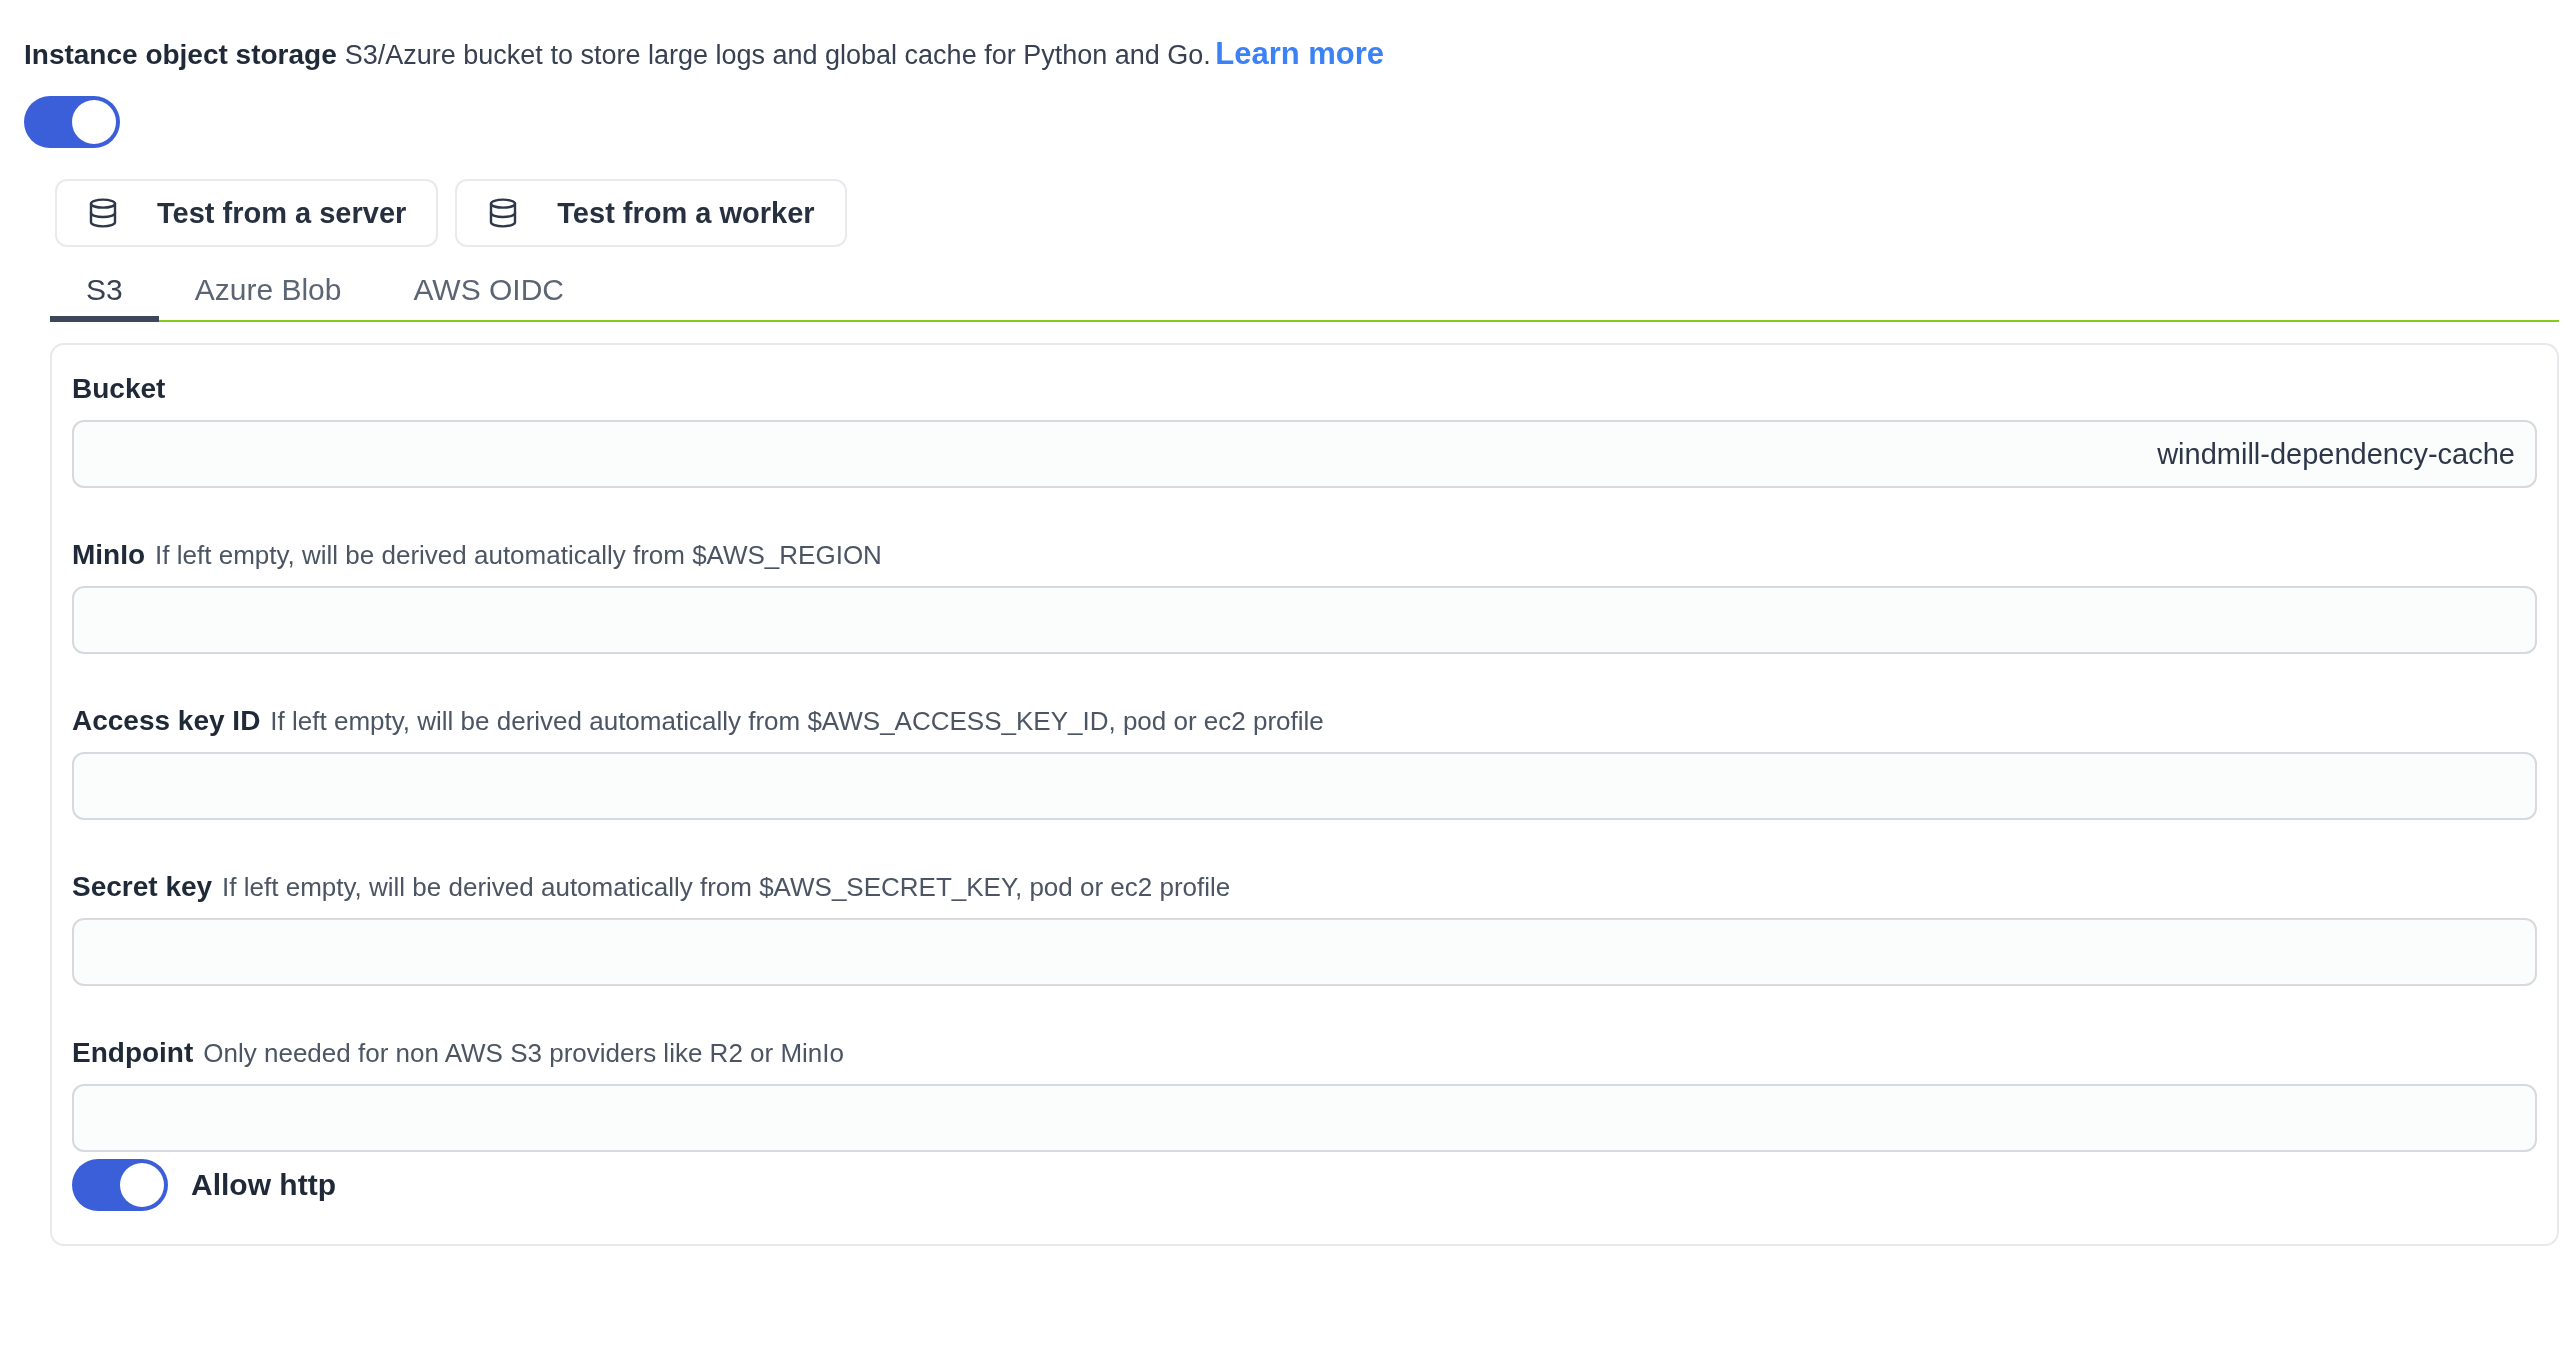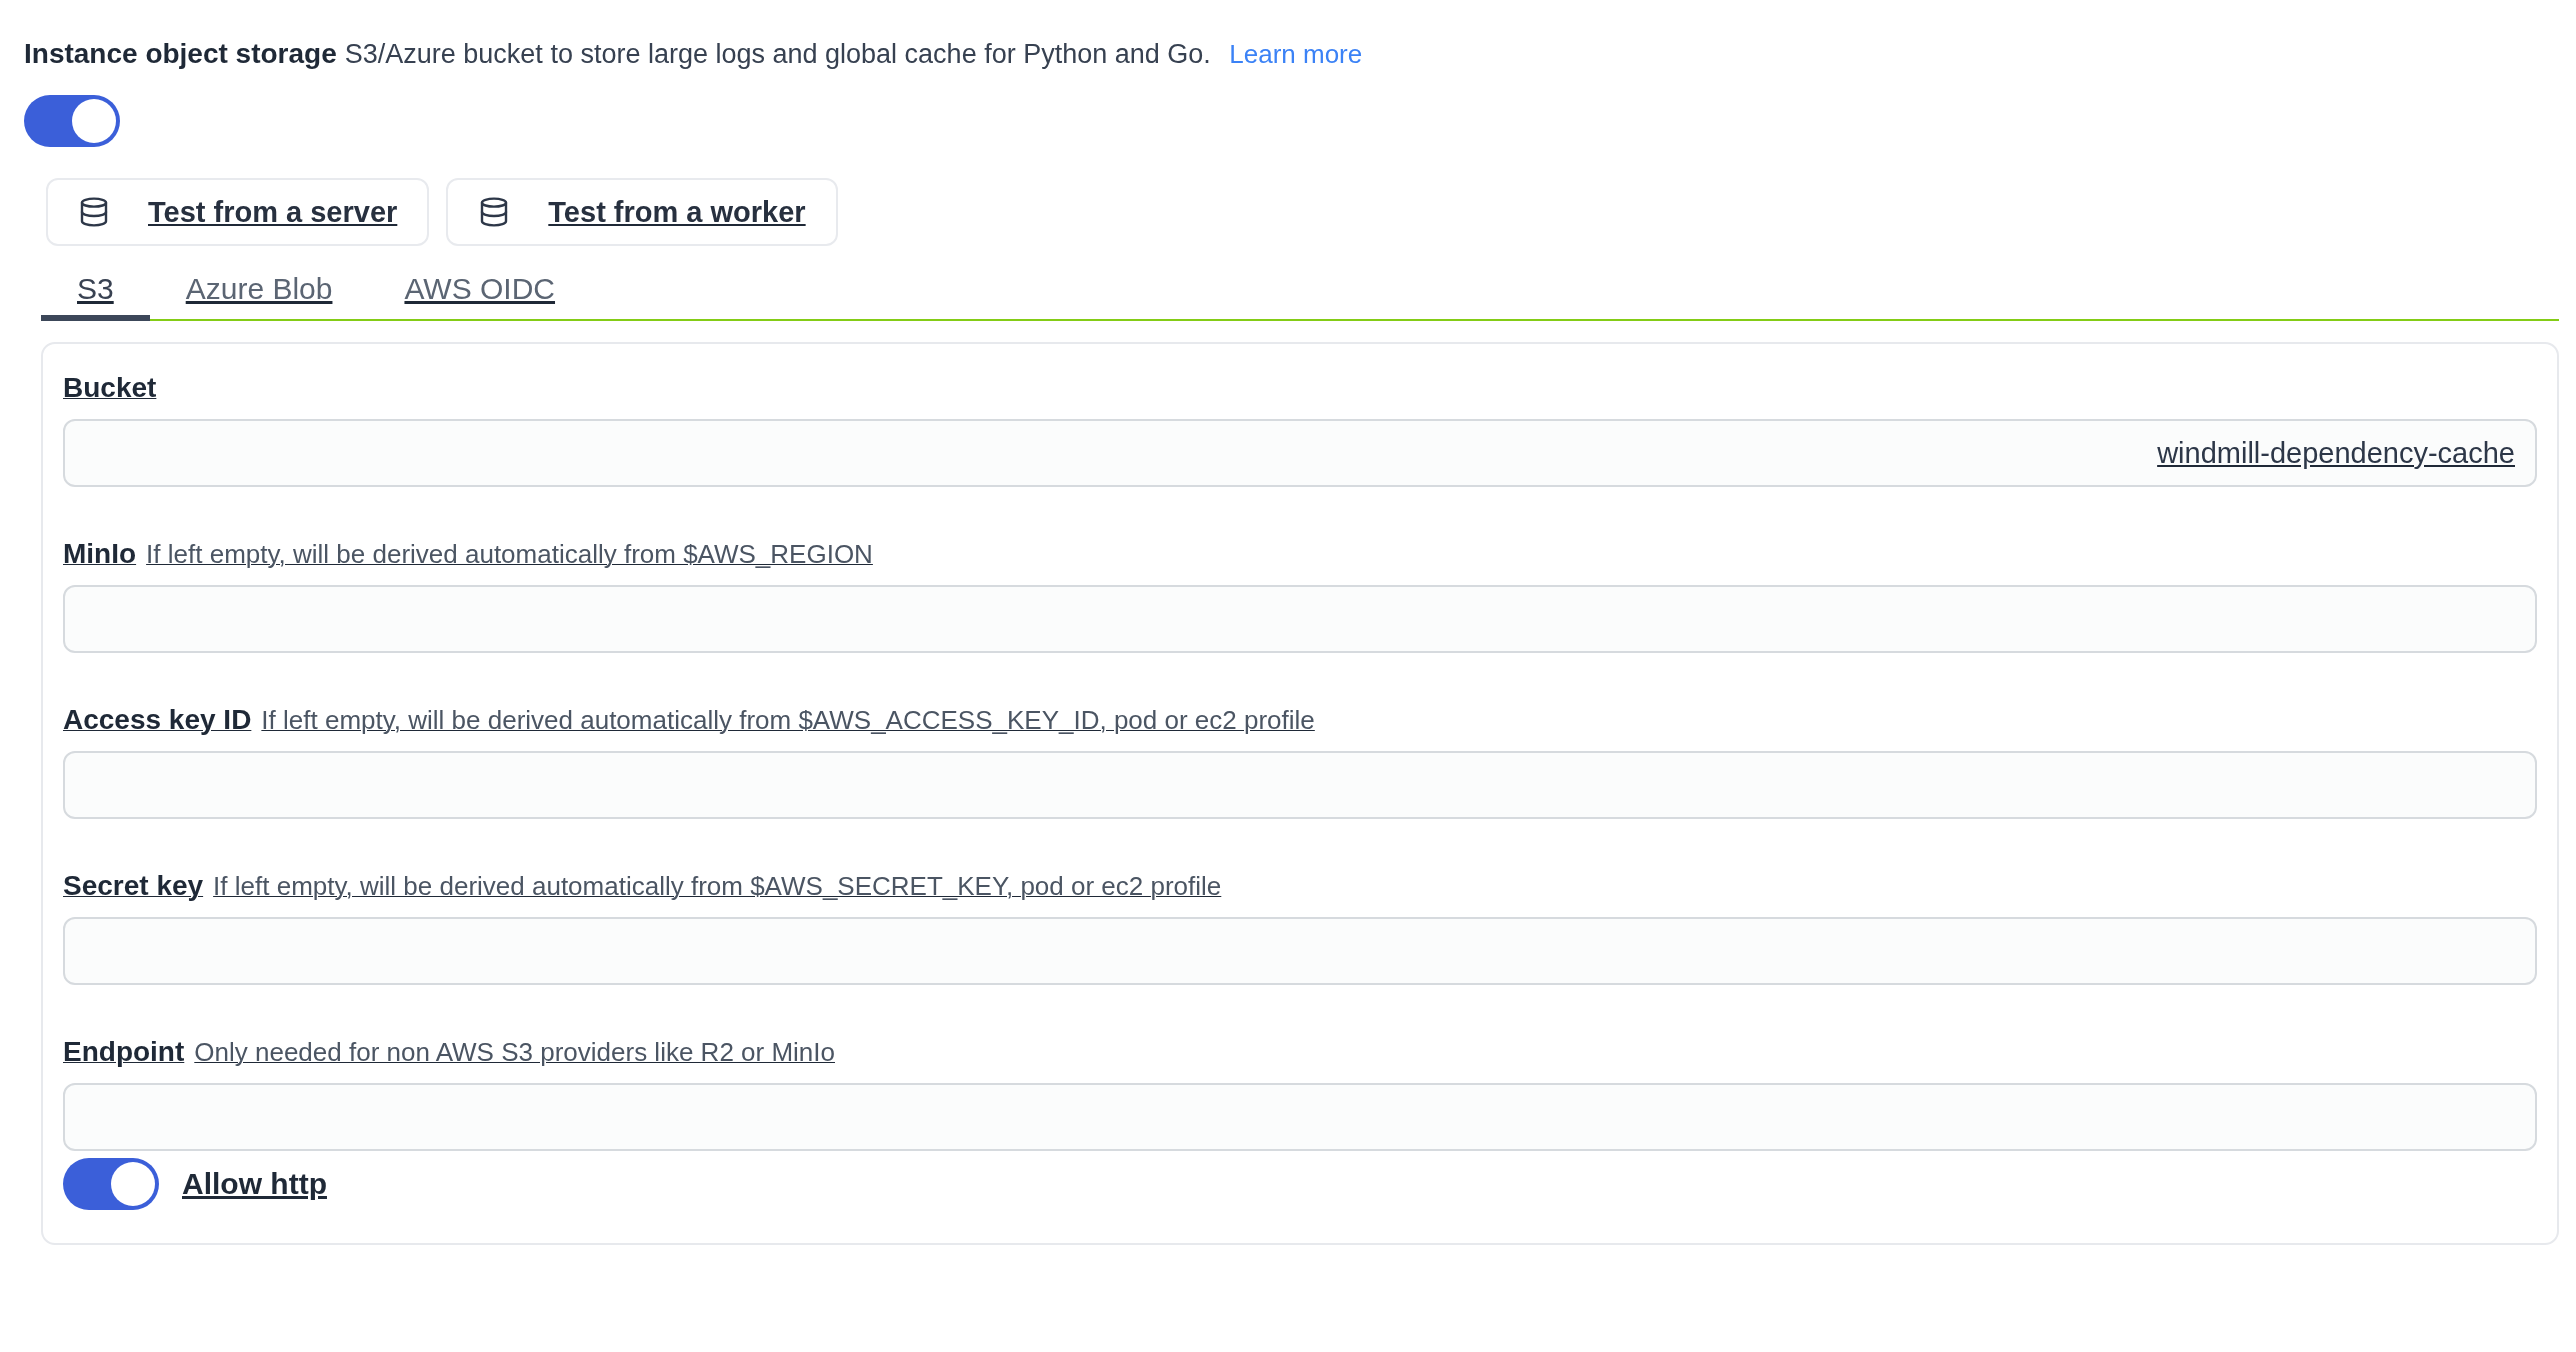--- a/index.html
+++ b/index.html
@@ -10,37 +10,37 @@
     font-family: "Liberation Sans", sans-serif;
     color: #1f2937;
     overflow: hidden;
   }
   .page { padding: 34px 17px 0 24px; }
 
   
   .header-line { line-height: 40px; }
   .page-title { font-size: 28px; font-weight: 700; color: #1f2937; }
   .page-desc { font-size: 27px; color: #374151; margin-left: 8px; }
-  .learn-more { font-size: 26px; color: #3b82f6; text-decoration: none; cursor: pointer; margin-left: 14px; }
+  .learn-more { font-size: 31px; color: #3b82f6; text-decoration: none; cursor: pointer; margin-left: 0; font-weight: bold; }
 
   
   .toggle {
     position: relative; width: 96px; height: 52px;
     border-radius: 26px; background: #3b5fd9; cursor: pointer;
     flex: 0 0 auto;
   }
   .toggle .knob {
     position: absolute; top: 4px; left: 48px;
     width: 44px; height: 44px; border-radius: 50%;
     background: #ffffff;
   }
   .main-toggle { margin-top: 17px; }
 
   
-  .section { margin-left: 17px; margin-top: 31px; text-decoration: underline; }
+  .section { margin-left: 26px; margin-top: 31px; }
 
   .btn-row { display: flex; gap: 17px; margin-left: 5px; }
   .test-btn {
     display: flex; align-items: center; gap: 38px;
     height: 68px; padding: 0 30px;
     background: #ffffff;
     border: 2px solid #e8eaee; border-radius: 12px;
     cursor: pointer;
     font-family: "Liberation Sans", sans-serif;
   }

